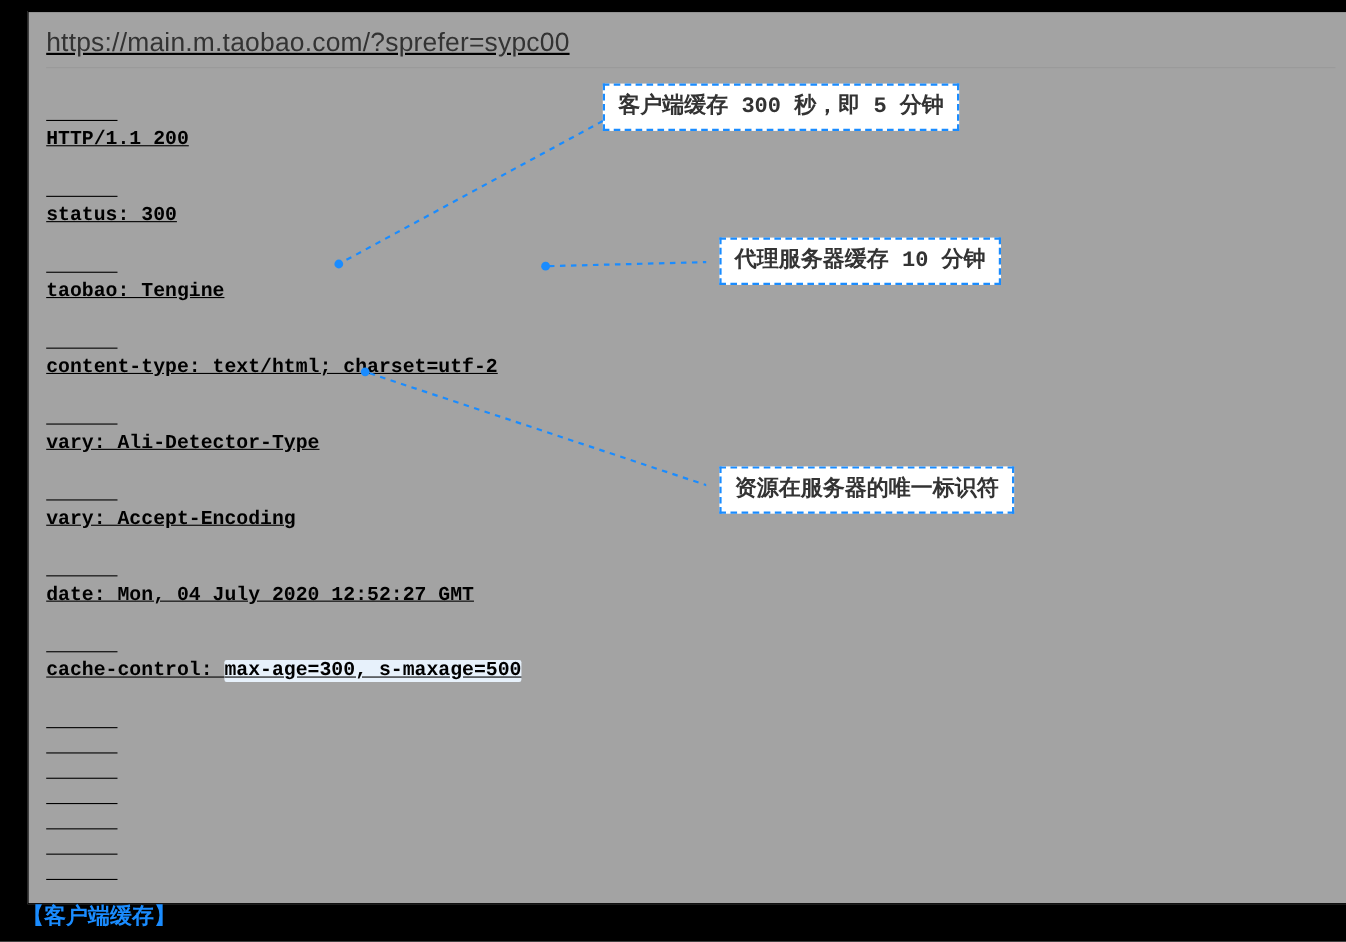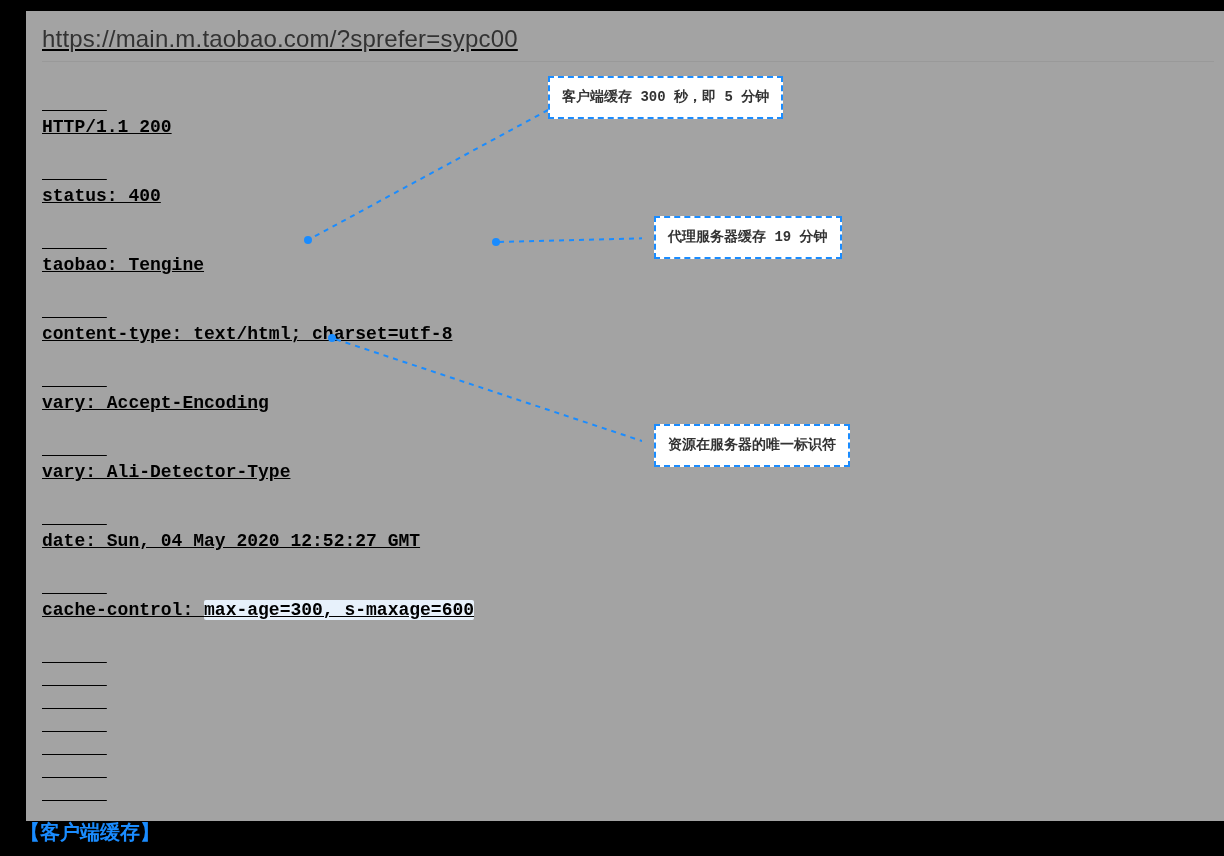--- a/index.html
+++ b/index.html
@@ -58,21 +58,21 @@
   .headers-block .line { display: block; }
   .hl {
     background: #e7f1fb;
     border-radius: 2px;
   }
   .callout {
     position: absolute;
     background: #fff;
     border: 2px dashed #1a8cff;
     padding: 8px 12px;
-    font-size: 14px;
+    font-size: 20px;
     color: #333;
     white-space: nowrap;
   }
   .connector {
     position: absolute;
     pointer-events: none;
   }
   .connector line {
     stroke: #1a8cff;
     stroke-width: 2;
@@ -94,40 +94,40 @@
 <body>
 
 <div class="outer-frame">
   <div class="panel">
 
     <div class="url">https://main.m.taobao.com/?sprefer=sypc00</div>
     <hr class="sep">
 
     <div class="headers-block mono">
       <span class="line">HTTP/1.1 200</span>
-      <span class="line">status: 400</span>
+      <span class="line">status: 300</span>
       <span class="line">taobao: Tengine</span>
-      <span class="line">content-type: text/html; charset=utf-8</span>
+      <span class="line">content-type: text/html; charset=utf-2</span>
+      <span class="line">vary: Ali-Detector-Type</span>
       <span class="line">vary: Accept-Encoding</span>
-      <span class="line">vary: Ali-Detector-Type</span>
-      <span class="line">date: Sun, 04 May 2020 12:52:27 GMT</span>
-      <span class="line"><span>cache-control: </span><span class="hl">max-age=300, s-maxage=600</span></span>
+      <span class="line">date: Mon, 04 July 2020 12:52:27 GMT</span>
+      <span class="line"><span>cache-control: </span><span class="hl">max-age=300, s-maxage=500</span></span>
       
       
       
       
       
       
       
       
       
 
       
       <div class="callout" style="left:506px; top:6px;">客户端缓存 300 秒，即 5 分钟</div>
-      <div class="callout" style="left:612px; top:146px;">代理服务器缓存 19 分钟</div>
+      <div class="callout" style="left:612px; top:146px;">代理服务器缓存 10 分钟</div>
       <div class="callout" style="left:612px; top:354px;text-align:right;">资源在服务器的唯一标识符</div>
 
       
       <svg class="connector" width="600" height="500" style="left:0;top:0;">
 
         <line x1="506" y1="40" x2="266" y2="170"></line>
         <circle cx="266" cy="170" r="4"></circle>
 
         <line x1="612" y1="168" x2="454" y2="172"></line>
         <circle cx="454" cy="172" r="4"></circle>

